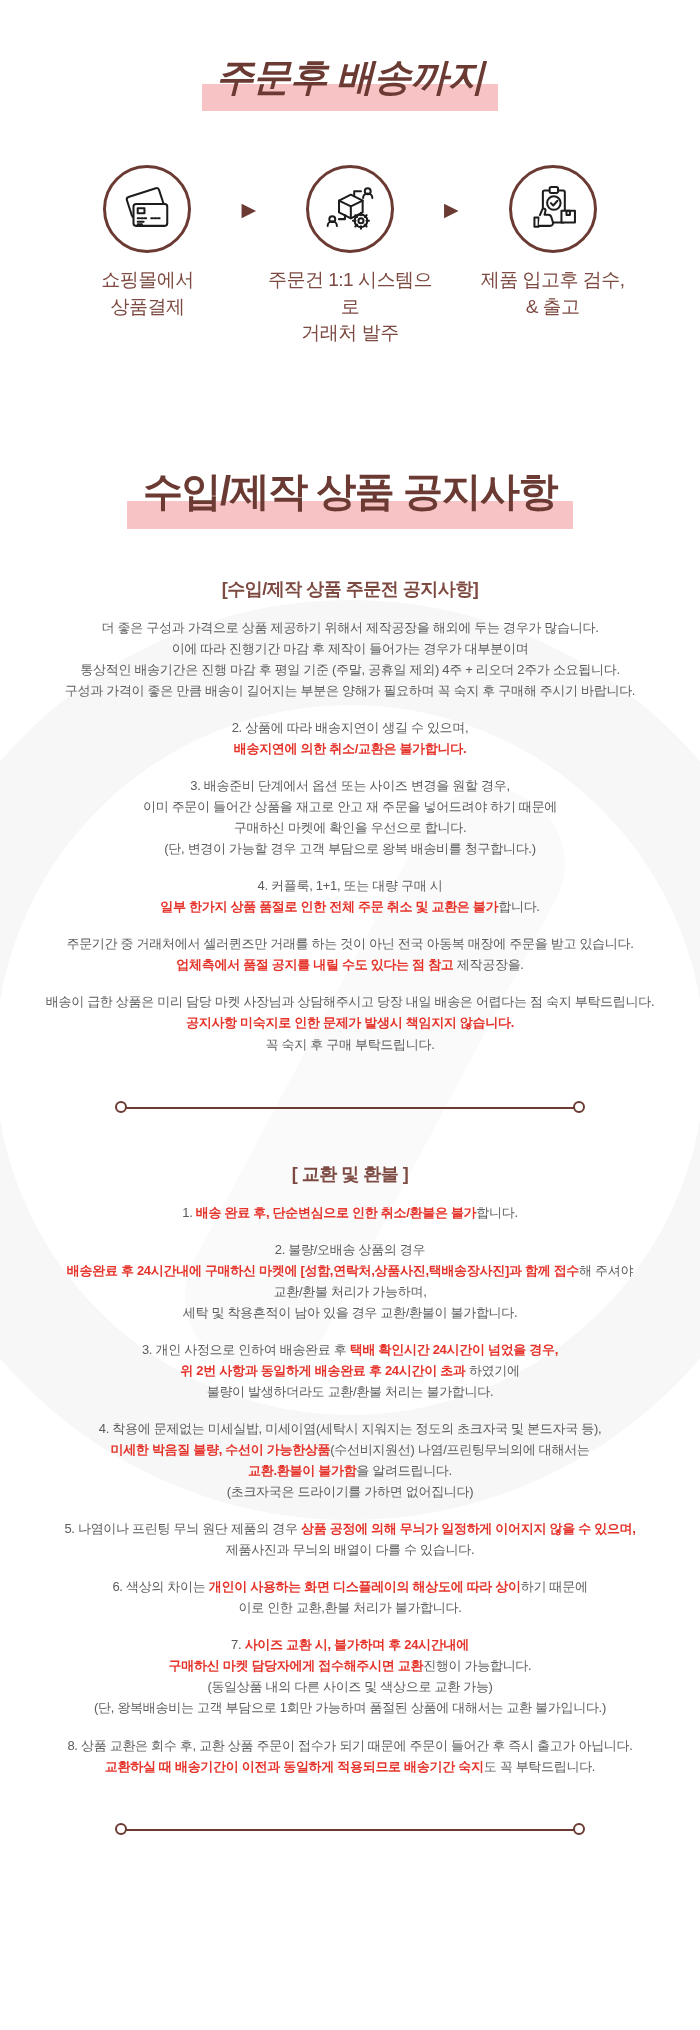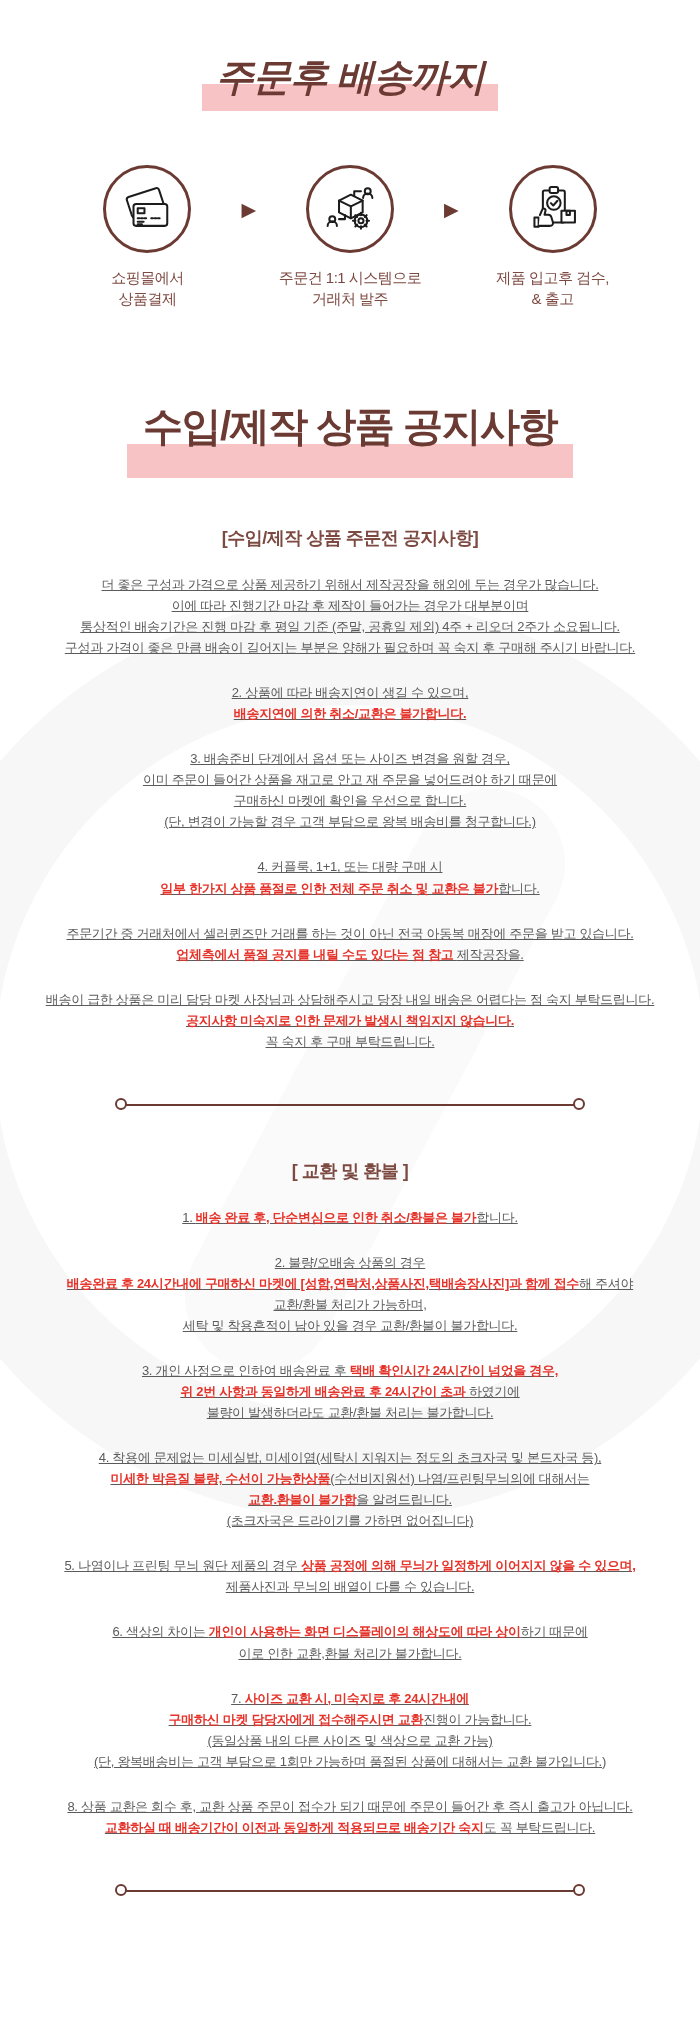--- a/index.html
+++ b/index.html
@@ -15,33 +15,33 @@
   .watermark{position:absolute;z-index:0;pointer-events:none;}
   .wm1{top:600px;left:-110px;width:920px;height:920px;border-radius:50%;border:105px solid #f7f7f7;}
   .wm2{top:760px;left:300px;width:150px;height:640px;border-radius:80px;background:#fafafa;transform:rotate(28deg);}
   .content{position:relative;z-index:1;padding-top:50px;text-align:center;}
 
   .hero{margin:0 auto;font-style:italic;}
   .hl{display:inline-block;font-size:38px;font-weight:800;letter-spacing:-1px;color:var(--brown);
       padding:2px 14px 8px;background:linear-gradient(to bottom,transparent 55%,var(--pink) 55%,var(--pink) 100%);}
   .notice-title-wrap{margin-top:88px;}
   .hl2{display:inline-block;font-size:40px;font-weight:800;letter-spacing:-1.5px;color:var(--brown);
-      padding:2px 16px 24px;background:linear-gradient(to bottom,transparent 58%,var(--pink) 58%,var(--pink) 100%);}
+      padding:2px 16px 10px;background:linear-gradient(to bottom,transparent 58%,var(--pink) 58%,var(--pink) 100%);margin-top:27px;}
 
   .process{display:flex;justify-content:center;align-items:flex-start;margin-top:54px;}
   .step{width:176px;display:flex;flex-direction:column;align-items:center;}
   .circle{width:88px;height:88px;border:3px solid var(--brown);border-radius:50%;background:#fff;
           display:flex;align-items:center;justify-content:center;}
   .circle svg{width:54px;height:54px;}
-  .step-label{margin-top:14px;font-size:15px;line-height:1.4;color:var(--brown-soft);letter-spacing:-0.5px;}
+  .step-label{margin-top:14px;font-size:19px;line-height:1.4;color:var(--brown-soft);letter-spacing:-0.5px;}
   .arrow{height:88px;display:flex;align-items:center;font-size:19px;color:var(--brown);margin:0 6px;}
 
   .sections{margin-top:10px;padding-bottom:70px;}
   .sec-heading{margin-top:48px;font-size:18px;font-weight:700;color:var(--brown-soft);letter-spacing:-0.5px;}
-  .para{margin-top:24px;font-size:13px;line-height:1.62;color:var(--gray);letter-spacing:-0.3px;text-decoration:underline;}
+  .para{margin-top:16px;font-size:13px;line-height:1.62;color:var(--gray);letter-spacing:-0.3px;}
   .para .r{color:var(--red);font-weight:700;}
   .divider{position:relative;width:470px;height:13px;margin:46px auto 0;}
   .divider .bar{position:absolute;left:10px;right:10px;top:50%;border-top:2px solid var(--brown);}
   .divider::before,.divider::after{content:"";position:absolute;top:50%;transform:translateY(-50%);
       width:8px;height:8px;border:2.5px solid var(--brown);border-radius:50%;background:#fff;}
   .divider::before{left:0;}
   .divider::after{right:0;}
   .ic{stroke:#1c1c1c;stroke-width:2.4;fill:none;stroke-linecap:round;stroke-linejoin:round;}
   .ic .fw{fill:#fff;}
 </style>
@@ -180,21 +180,21 @@
         </div>
         <div class="para">
           <div class="line"><span>5. 나염이나 프린팅 무늬 원단 제품의 경우 </span><span class="r">상품 공정에 의해 무늬가 일정하게 이어지지 않을 수 있으며,</span></div>
           <div class="line"><span>제품사진과 무늬의 배열이 다를 수 있습니다.</span></div>
         </div>
         <div class="para">
           <div class="line"><span>6. 색상의 차이는 </span><span class="r">개인이 사용하는 화면 디스플레이의 해상도에 따라 상이</span><span>하기 때문에</span></div>
           <div class="line"><span>이로 인한 교환,환불 처리가 불가합니다.</span></div>
         </div>
         <div class="para">
-          <div class="line"><span>7. </span><span class="r">사이즈 교환 시, 미숙지로 후 24시간내에</span></div>
+          <div class="line"><span>7. </span><span class="r">사이즈 교환 시, 불가하며 후 24시간내에</span></div>
           <div class="line"><span class="r">구매하신 마켓 담당자에게 접수해주시면 교환</span><span>진행이 가능합니다.</span></div>
           <div class="line"><span>(동일상품 내의 다른 사이즈 및 색상으로 교환 가능)</span></div>
           <div class="line"><span>(단, 왕복배송비는 고객 부담으로 1회만 가능하며 품절된 상품에 대해서는 교환 불가입니다.)</span></div>
         </div>
         <div class="para">
           <div class="line"><span>8. 상품 교환은 회수 후, 교환 상품 주문이 접수가 되기 때문에 주문이 들어간 후 즉시 출고가 아닙니다.</span></div>
           <div class="line"><span class="r">교환하실 때 배송기간이 이전과 동일하게 적용되므로 배송기간 숙지</span><span>도 꼭 부탁드립니다.</span></div>
         </div>
         <div class="divider">
           <span class="bar"></span>

